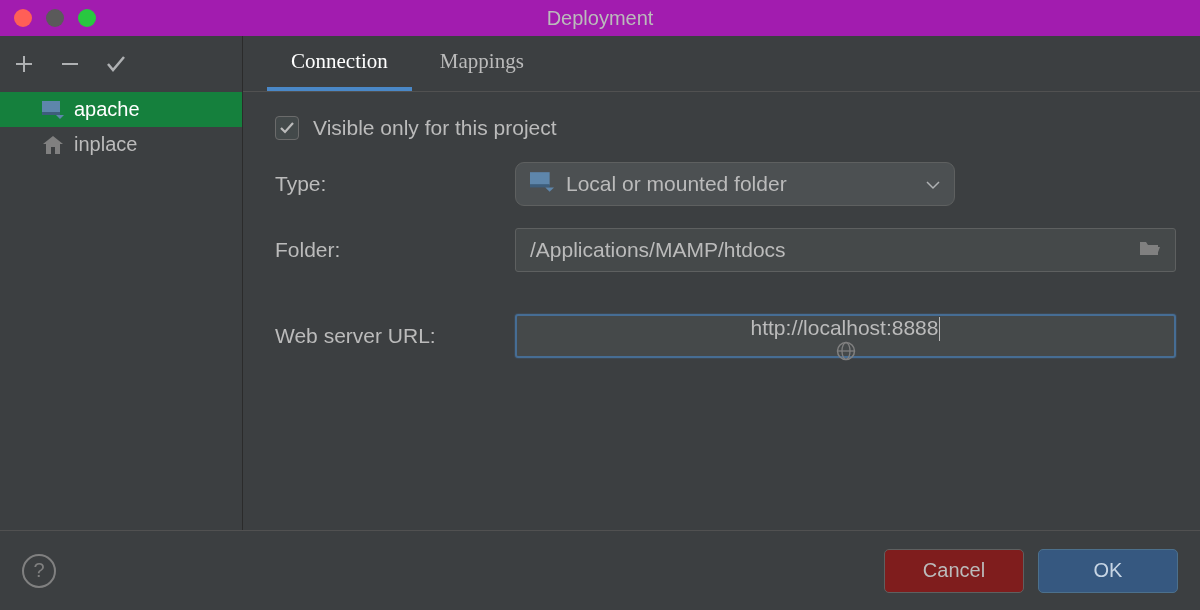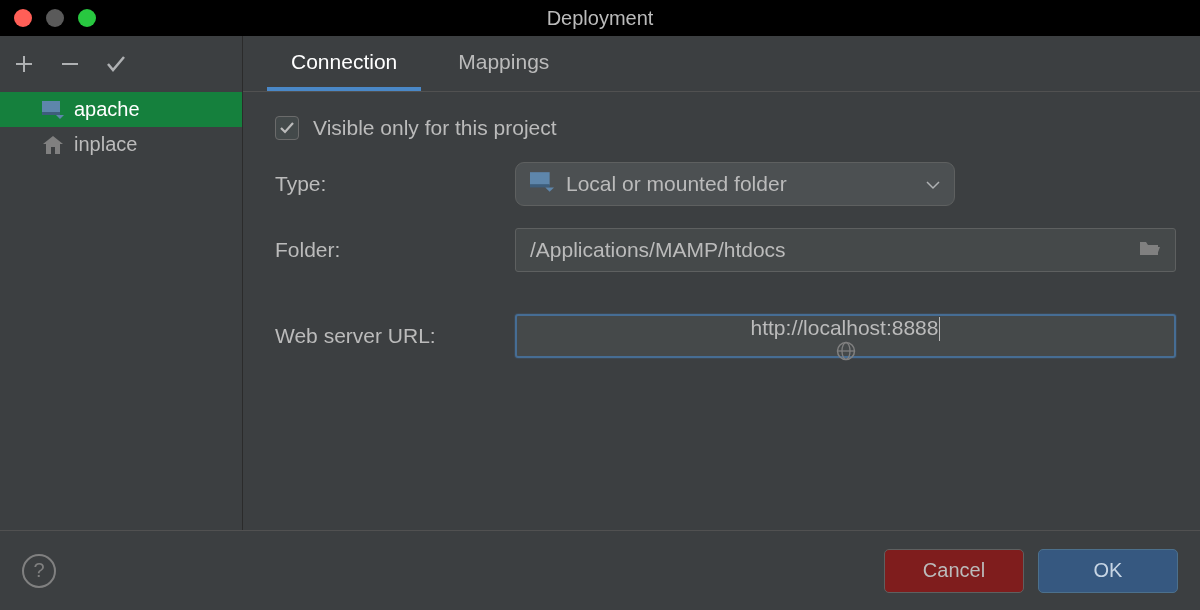--- a/index.html
+++ b/index.html
@@ -13,21 +13,21 @@
       overflow: hidden;
       display: flex;
       flex-direction: column;
     }
     
     .titlebar {
       height: 36px;
       display: flex;
       align-items: center;
       position: relative;
-      background: #000000;
+      background: #a21caf;
     }
     .traffic-lights {
       display: flex;
       gap: 14px;
       padding-left: 14px;
     }
     .traffic-light {
       width: 18px;
       height: 18px;
       border-radius: 50%;
@@ -100,23 +100,24 @@
     .panel {
       flex: 1;
       display: flex;
       flex-direction: column;
       background: #3C3F41;
     }
     .tabs {
       height: 56px;
       display: flex;
       align-items: stretch;
-      gap: 13px;
+      gap: 4px;
       padding-left: 24px;
       border-bottom: 1px solid #515151;
+      font-family: Liberation Serif, serif;
     }
     .tab {
       padding: 0 24px;
       display: flex;
       align-items: center;
       font-size: 21px;
       color: #BBBBBB;
       cursor: pointer;
       border-bottom: 4px solid transparent;
     }

